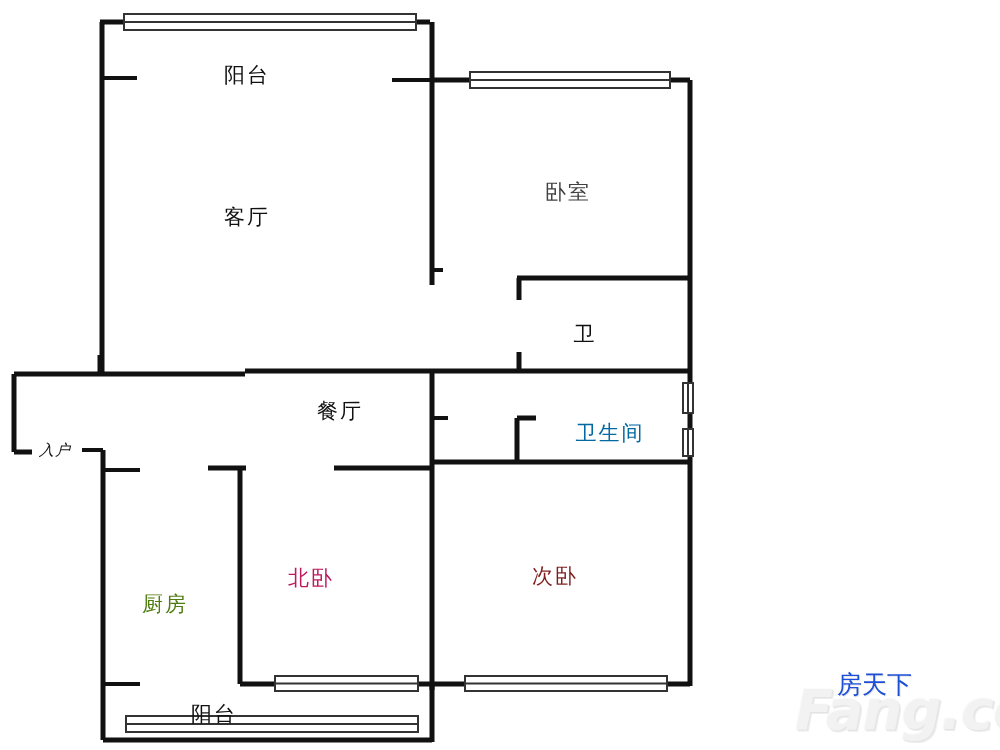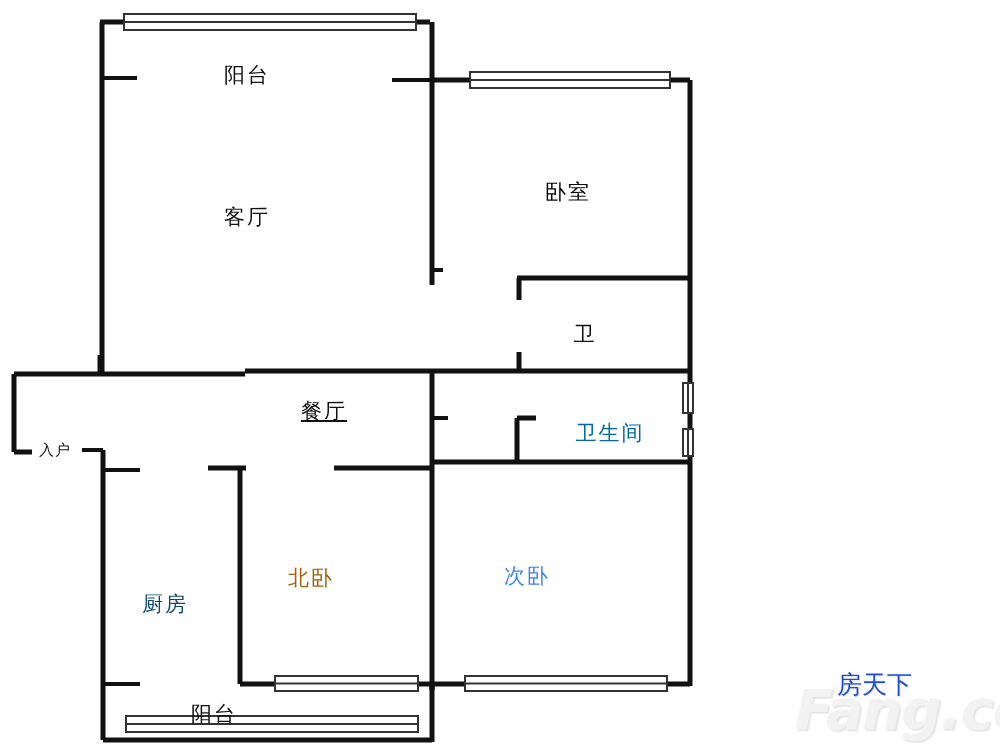--- a/index.html
+++ b/index.html
@@ -32,20 +32,21 @@
     font-size: 21px;
     letter-spacing: 2px;
     white-space: nowrap;
     transform: translate(-50%, -50%);
     font-family: "DejaVu Sans", "Liberation Sans", sans-serif;
     font-weight: 500;
   }
   .room-label.small {
     font-size: 15px;
     letter-spacing: 1px;
+    font-style: italic;
   }
   #watermark {
     position: absolute;
     left: 795px;
     top: 668px;
     width: 200px;
     height: 78px;
     pointer-events: none;
   }
   #watermark .wm-main {
@@ -150,28 +151,28 @@
         <g>
           <rect x="126" y="716" width="292" height="16" fill="#ffffff" stroke="#333333" stroke-width="2"></rect>
           <line x1="126" y1="724" x2="418" y2="724" stroke="#333333" stroke-width="2"></line>
         </g>
       </g>
   </svg>
 
   <div id="labels-layer">
       <div class="room-label" style="left: 247px; top: 75px; color: rgb(17, 17, 17);">阳台</div>
       <div class="room-label" style="left: 247px; top: 217px; color: rgb(17, 17, 17);">客厅</div>
-      <div class="room-label" style="left: 568px; top: 192px; color: #000000;">卧室</div>
+      <div class="room-label" style="left: 568px; top: 192px; color: #404040;">卧室</div>
       <div class="room-label" style="left: 585px; top: 334px; color: rgb(17, 17, 17);">卫</div>
-      <div class="room-label" style="left: 324px; top: 411px; color: rgb(17, 17, 17); text-decoration: underline;">餐厅</div>
+      <div class="room-label" style="left: 340px; top: 411px; color: rgb(17, 17, 17);">餐厅</div>
       <div class="room-label small" style="left: 55px; top: 450px; color: rgb(17, 17, 17);">入户</div>
       <div class="room-label" style="left: 610px; top: 433px; color: #0369a1;">卫生间</div>
-      <div class="room-label" style="left: 165px; top: 604px; color: #0c4a6e;">厨房</div>
-      <div class="room-label" style="left: 311px; top: 578px; color: #a16207;">北卧</div>
-      <div class="room-label" style="left: 527px; top: 576px; color: #3b82f6; font-family: Liberation Mono, monospace;">次卧</div>
+      <div class="room-label" style="left: 165px; top: 604px; color: #4d7c0f;">厨房</div>
+      <div class="room-label" style="left: 311px; top: 578px; color: #be185d;">北卧</div>
+      <div class="room-label" style="left: 555px; top: 576px; color: #7f1d1d; font-family: Liberation Mono, monospace;">次卧</div>
       <div class="room-label" style="left: 214px; top: 714px; color: rgb(17, 17, 17);">阳台</div>
     </div>
 
   <div id="watermark">
     <div class="wm-main">Fang.com</div>
     <div class="wm-cn">房天下</div>
   </div>
 
 </div>
 

